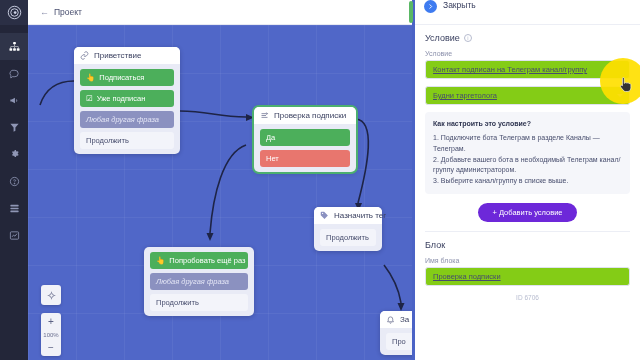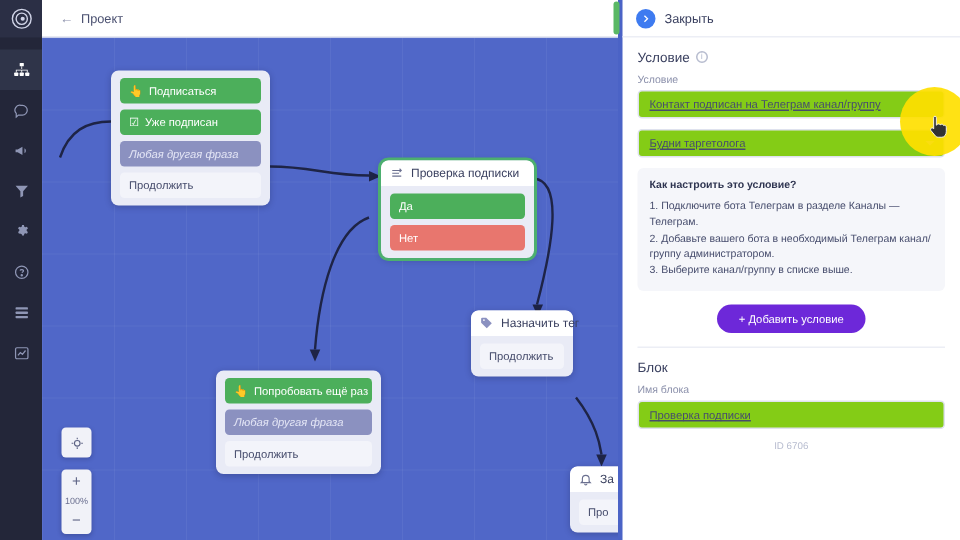--- a/index.html
+++ b/index.html
@@ -94,21 +94,21 @@
   .ctrl-zoom .pct { font-size: 6px; color: #6b7090; }
 
   
   .panel {
     position: absolute; right: 0; top: 0; width: 228px; height: 360px;
     background: #ffffff; z-index: 35;
     border-left: 3px solid #4b63c6;
     display: flex; flex-direction: column;
   }
   .panel-head {
-    height: 25px; display: flex; align-items: center; gap: 6px;
+    height: 25px; display: flex; align-items: flex-start; gap: 6px;
     padding-left: 9px; border-bottom: 1px solid #eceef5;
   }
   .close-ic {
     width: 13px; height: 13px; border-radius: 50%; background: #3e7bf0;
     display: flex; align-items: center; justify-content: center; color: #fff;
   }
   .panel-head span { font-size: 8.5px; color: #3b4160; }
   .panel-body { flex: 1; overflow: hidden; }
   .sect { padding: 8px 10px 0 10px; }
   .sect-title {
@@ -248,20 +248,27 @@
       <polygon points="327,178 330.5,186 334,178" fill="#1e2446"></polygon>
 
       <path d="M218 120 C 195 128, 185 170, 182 208" stroke="#1e2446" stroke-width="1.6" fill="none"></path>
       <polygon points="178.5,208 182,216 185.5,208" fill="#1e2446"></polygon>
 
       <path d="M356 240 C 370 258, 372 272, 373 278" stroke="#1e2446" stroke-width="1.6" fill="none"></path>
       <polygon points="369.5,278 373,286 376.5,278" fill="#1e2446"></polygon>
     </svg>
 
     <div class="node" style="left:46px; top:22px; width:106px;">
+      <div class="node-head">
+        <svg width="9" height="9" viewBox="0 0 24 24" fill="none" stroke="#6b7090" stroke-width="2">
+            <path d="M10 13a5 5 0 0 0 7 0l3-3a5 5 0 0 0-7-7l-1.5 1.5"></path>
+            <path d="M14 11a5 5 0 0 0-7 0l-3 3a5 5 0 0 0 7 7l1.5-1.5"></path>
+          </svg>
+        <span>Приветствие</span>
+      </div>
       <div class="node-body">
         <div class="btn green">
           <span>👆</span>
           <span>Подписаться</span>
 
         </div>
         <div class="btn green">
           <span>☑</span>
           <span>Уже подписан</span>
 

